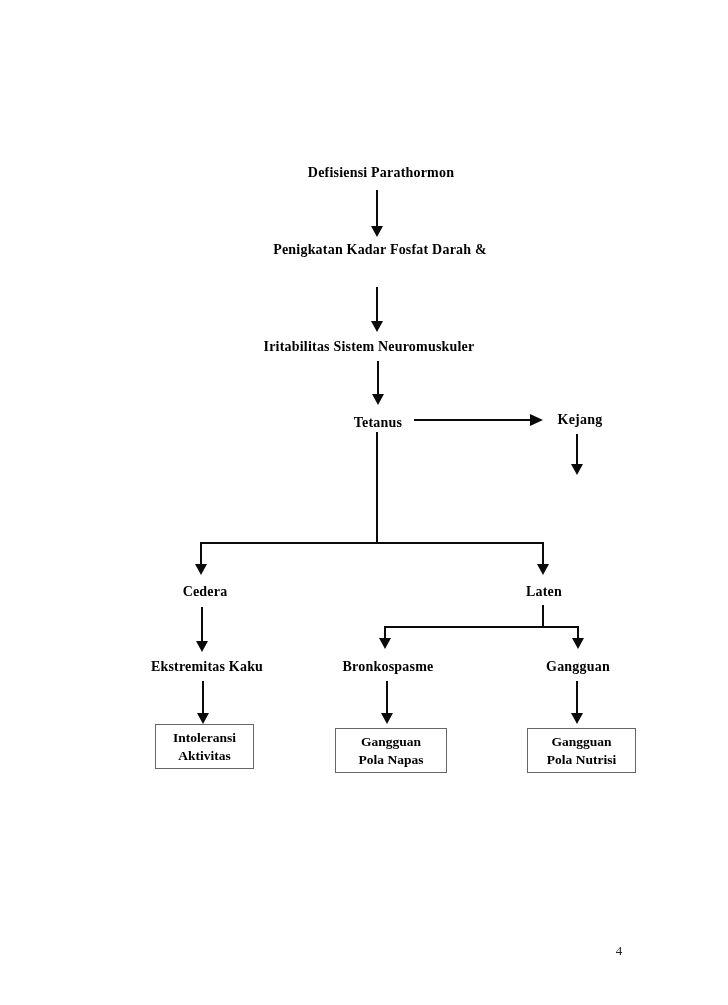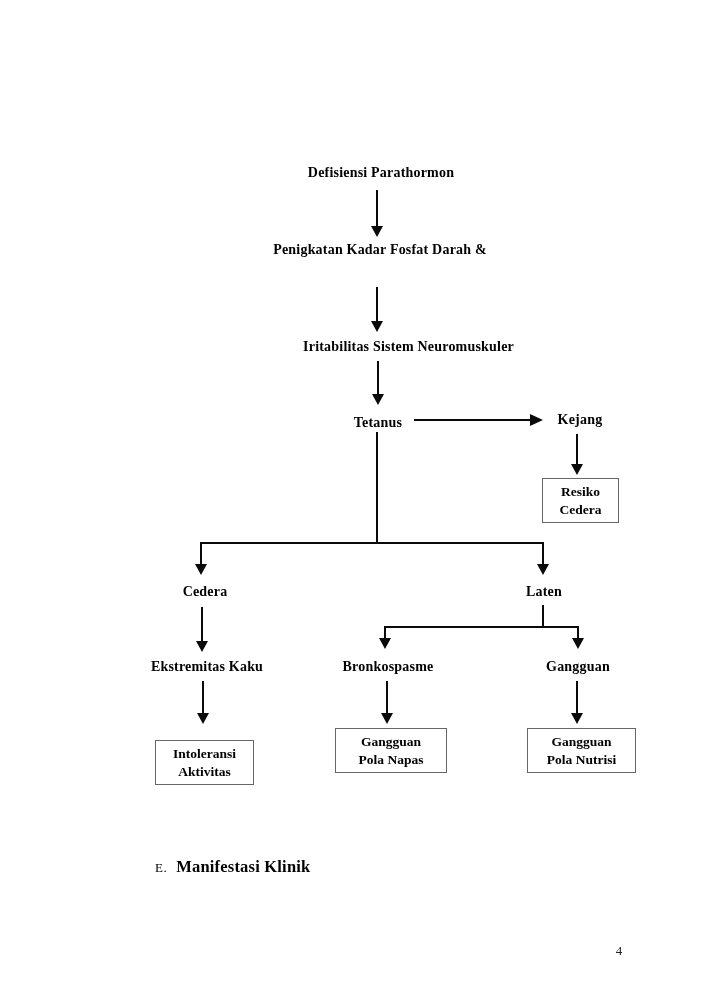--- a/index.html
+++ b/index.html
@@ -61,42 +61,38 @@
 </head>
 <body>
 
 <div id="page">
 
   <div class="node" style="left:256px;top:165px;width:250px;">Defisiensi Parathormon</div>
 
   <div class="node" style="left:255px;top:242px;width:250px;">Penigkatan Kadar Fosfat Darah &amp;</div>
 
 
-  <div class="node" style="left:264px;top:339px;width:250px;text-align:right;">Iritabilitas Sistem Neuromuskuler</div>
+  <div class="node" style="left:244px;top:339px;width:250px;">Iritabilitas Sistem Neuromuskuler</div>
 
   <div class="node" style="left:328px;top:415px;width:100px;">Tetanus</div>
 
   <div class="node" style="left:530px;top:412px;width:100px;">Kejang</div>
 
   <div class="node" style="left:155px;top:584px;width:100px;">Cedera</div>
 
   <div class="node" style="left:494px;top:584px;width:100px;">Laten</div>
 
   <div class="node" style="left:132px;top:659px;width:150px;">Ekstremitas Kaku</div>
 
   <div class="node" style="left:313px;top:659px;width:150px;">Bronkospasme</div>
 
   <div class="node" style="left:503px;top:659px;width:150px;">Gangguan</div>
 
-  <div class="fbox" style="left:542px;top:478px;width:75px;height:43px;">
-    <span>Resiko</span>
-    <span>Cedera</span>
-  </div>
 
-  <div class="fbox" style="left:155px;top:740px;width:97px;height:43px;">
+  <div class="fbox" style="left:155px;top:724px;width:97px;height:43px;">
     <span>Intoleransi</span>
     <span>Aktivitas</span>
   </div>
 
   <div class="fbox" style="left:335px;top:728px;width:110px;height:43px;">
     <span>Gangguan</span>
     <span>Pola Napas</span>
   </div>
 
   <div class="fbox" style="left:527px;top:728px;width:107px;height:43px;">
@@ -142,19 +138,16 @@
 
   <div class="vline" style="left:202px;top:681px;height:33px;"></div>
   <div class="head-down" style="left:197px;top:713px;"></div>
 
   <div class="vline" style="left:386px;top:681px;height:33px;"></div>
   <div class="head-down" style="left:381px;top:713px;"></div>
 
   <div class="vline" style="left:576px;top:681px;height:33px;"></div>
   <div class="head-down" style="left:571px;top:713px;"></div>
 
-  <div class="section-heading">
-    <span class="section-index">E.</span><span class="section-title">Manifestasi Klinik</span>
-  </div>
 
   <div class="page-number">4</div>
 
 </div>
 
 </body></html>

